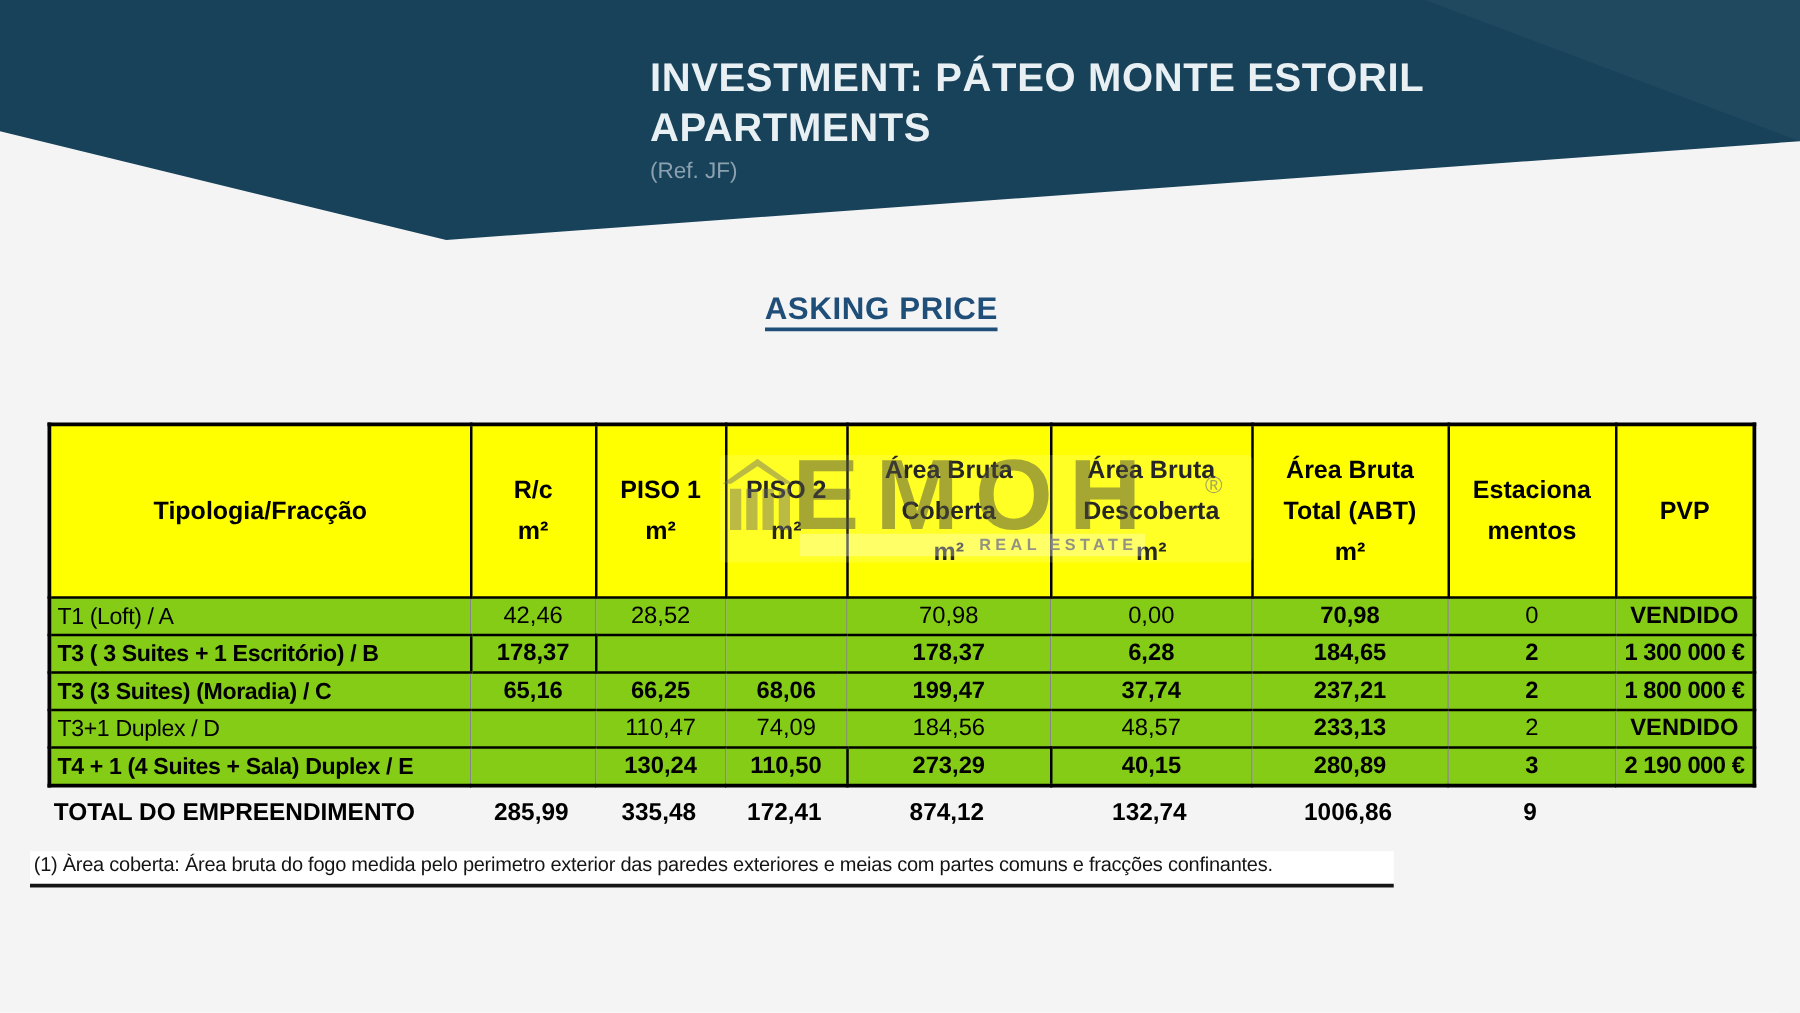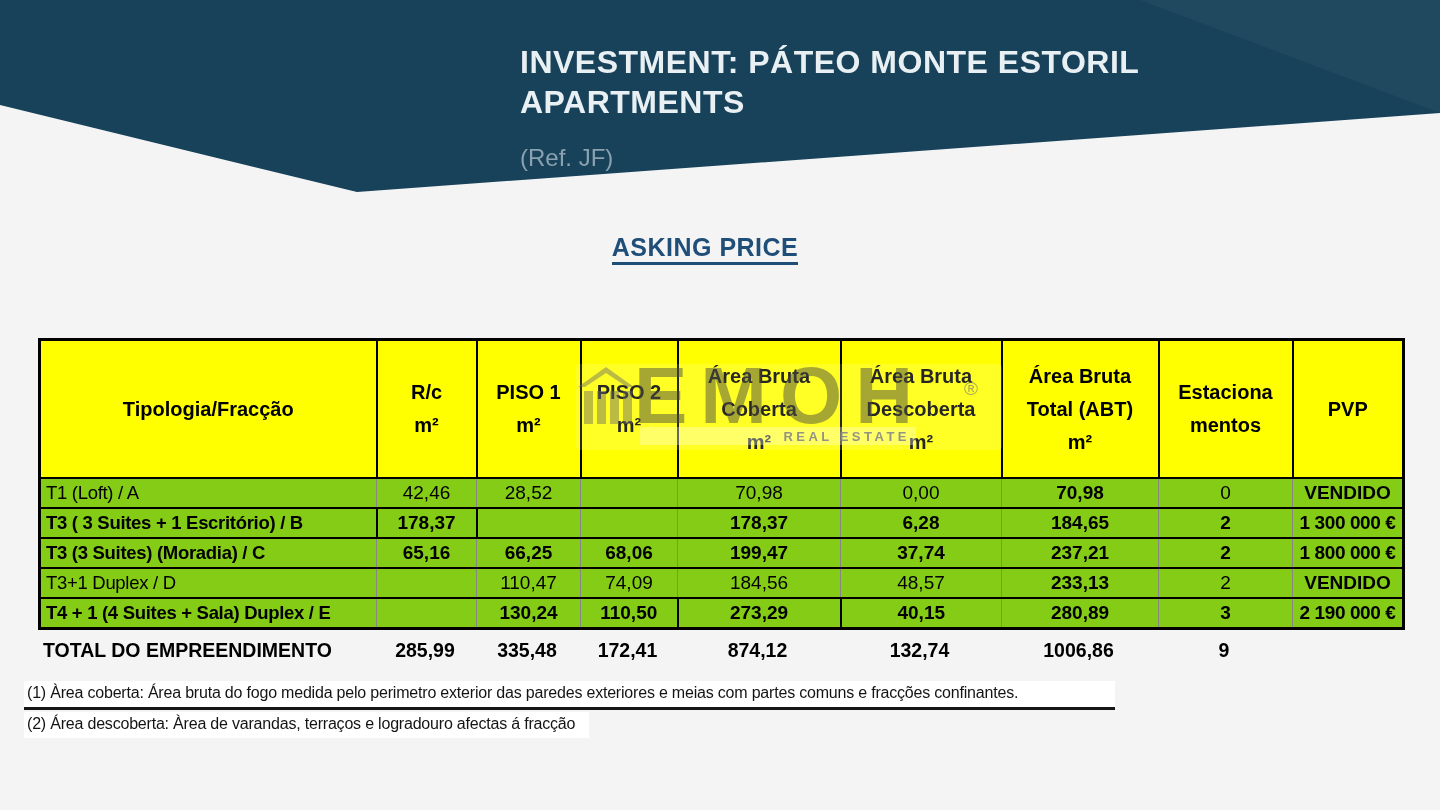--- a/index.html
+++ b/index.html
@@ -14,21 +14,21 @@
     background:#17425a;
     clip-path:polygon(0 0,1440px 0,1440px 113px,357px 192px,0 105px);
   }
   .band-accent{
     position:absolute;left:0;top:0;width:1440px;height:200px;
     background:rgba(255,255,255,0.04);
     clip-path:polygon(1140px 0,1440px 0,1440px 113px);
   }
   .title-block{position:absolute;left:520px;top:42px;color:#e9f0f4;}
   .title-line{font-size:32px;font-weight:bold;line-height:40px;letter-spacing:.5px;}
-  .ref-line{margin-top:22px;font-size:24px;font-weight:normal;color:#8ba1af;}
+  .ref-line{margin-top:4px;font-size:18px;font-weight:normal;color:#8ba1af;}
   
   .asking-wrap{position:absolute;top:233px;left:0;width:1410px;text-align:center;}
   .asking-wrap span{
     font-size:25px;font-weight:bold;color:#1f4e79;letter-spacing:.5px;
     border-bottom:3px solid #1f4e79;padding-bottom:1px;
   }
   
   table.main{
     position:absolute;left:38px;top:338px;width:1364px;
     border-collapse:collapse;table-layout:fixed;
@@ -264,15 +264,14 @@
       </svg>
     </span>
     <div class="wm-text">EMOH</div>
     <div class="wm-reg">®</div>
     <div class="wm-band">
       <span>REAL ESTATE</span>
     </div>
   </div>
 
   <div class="fn fn1">(1) Àrea coberta: Área bruta do fogo medida pelo perimetro exterior das paredes exteriores e meias com partes comuns e fracções confinantes.</div>
-  <div class="fn fn2">(2) Área descoberta: Àrea de varandas, terraços e logradouro afectas á fracção</div>
 
 </div>
 
 </body></html>

